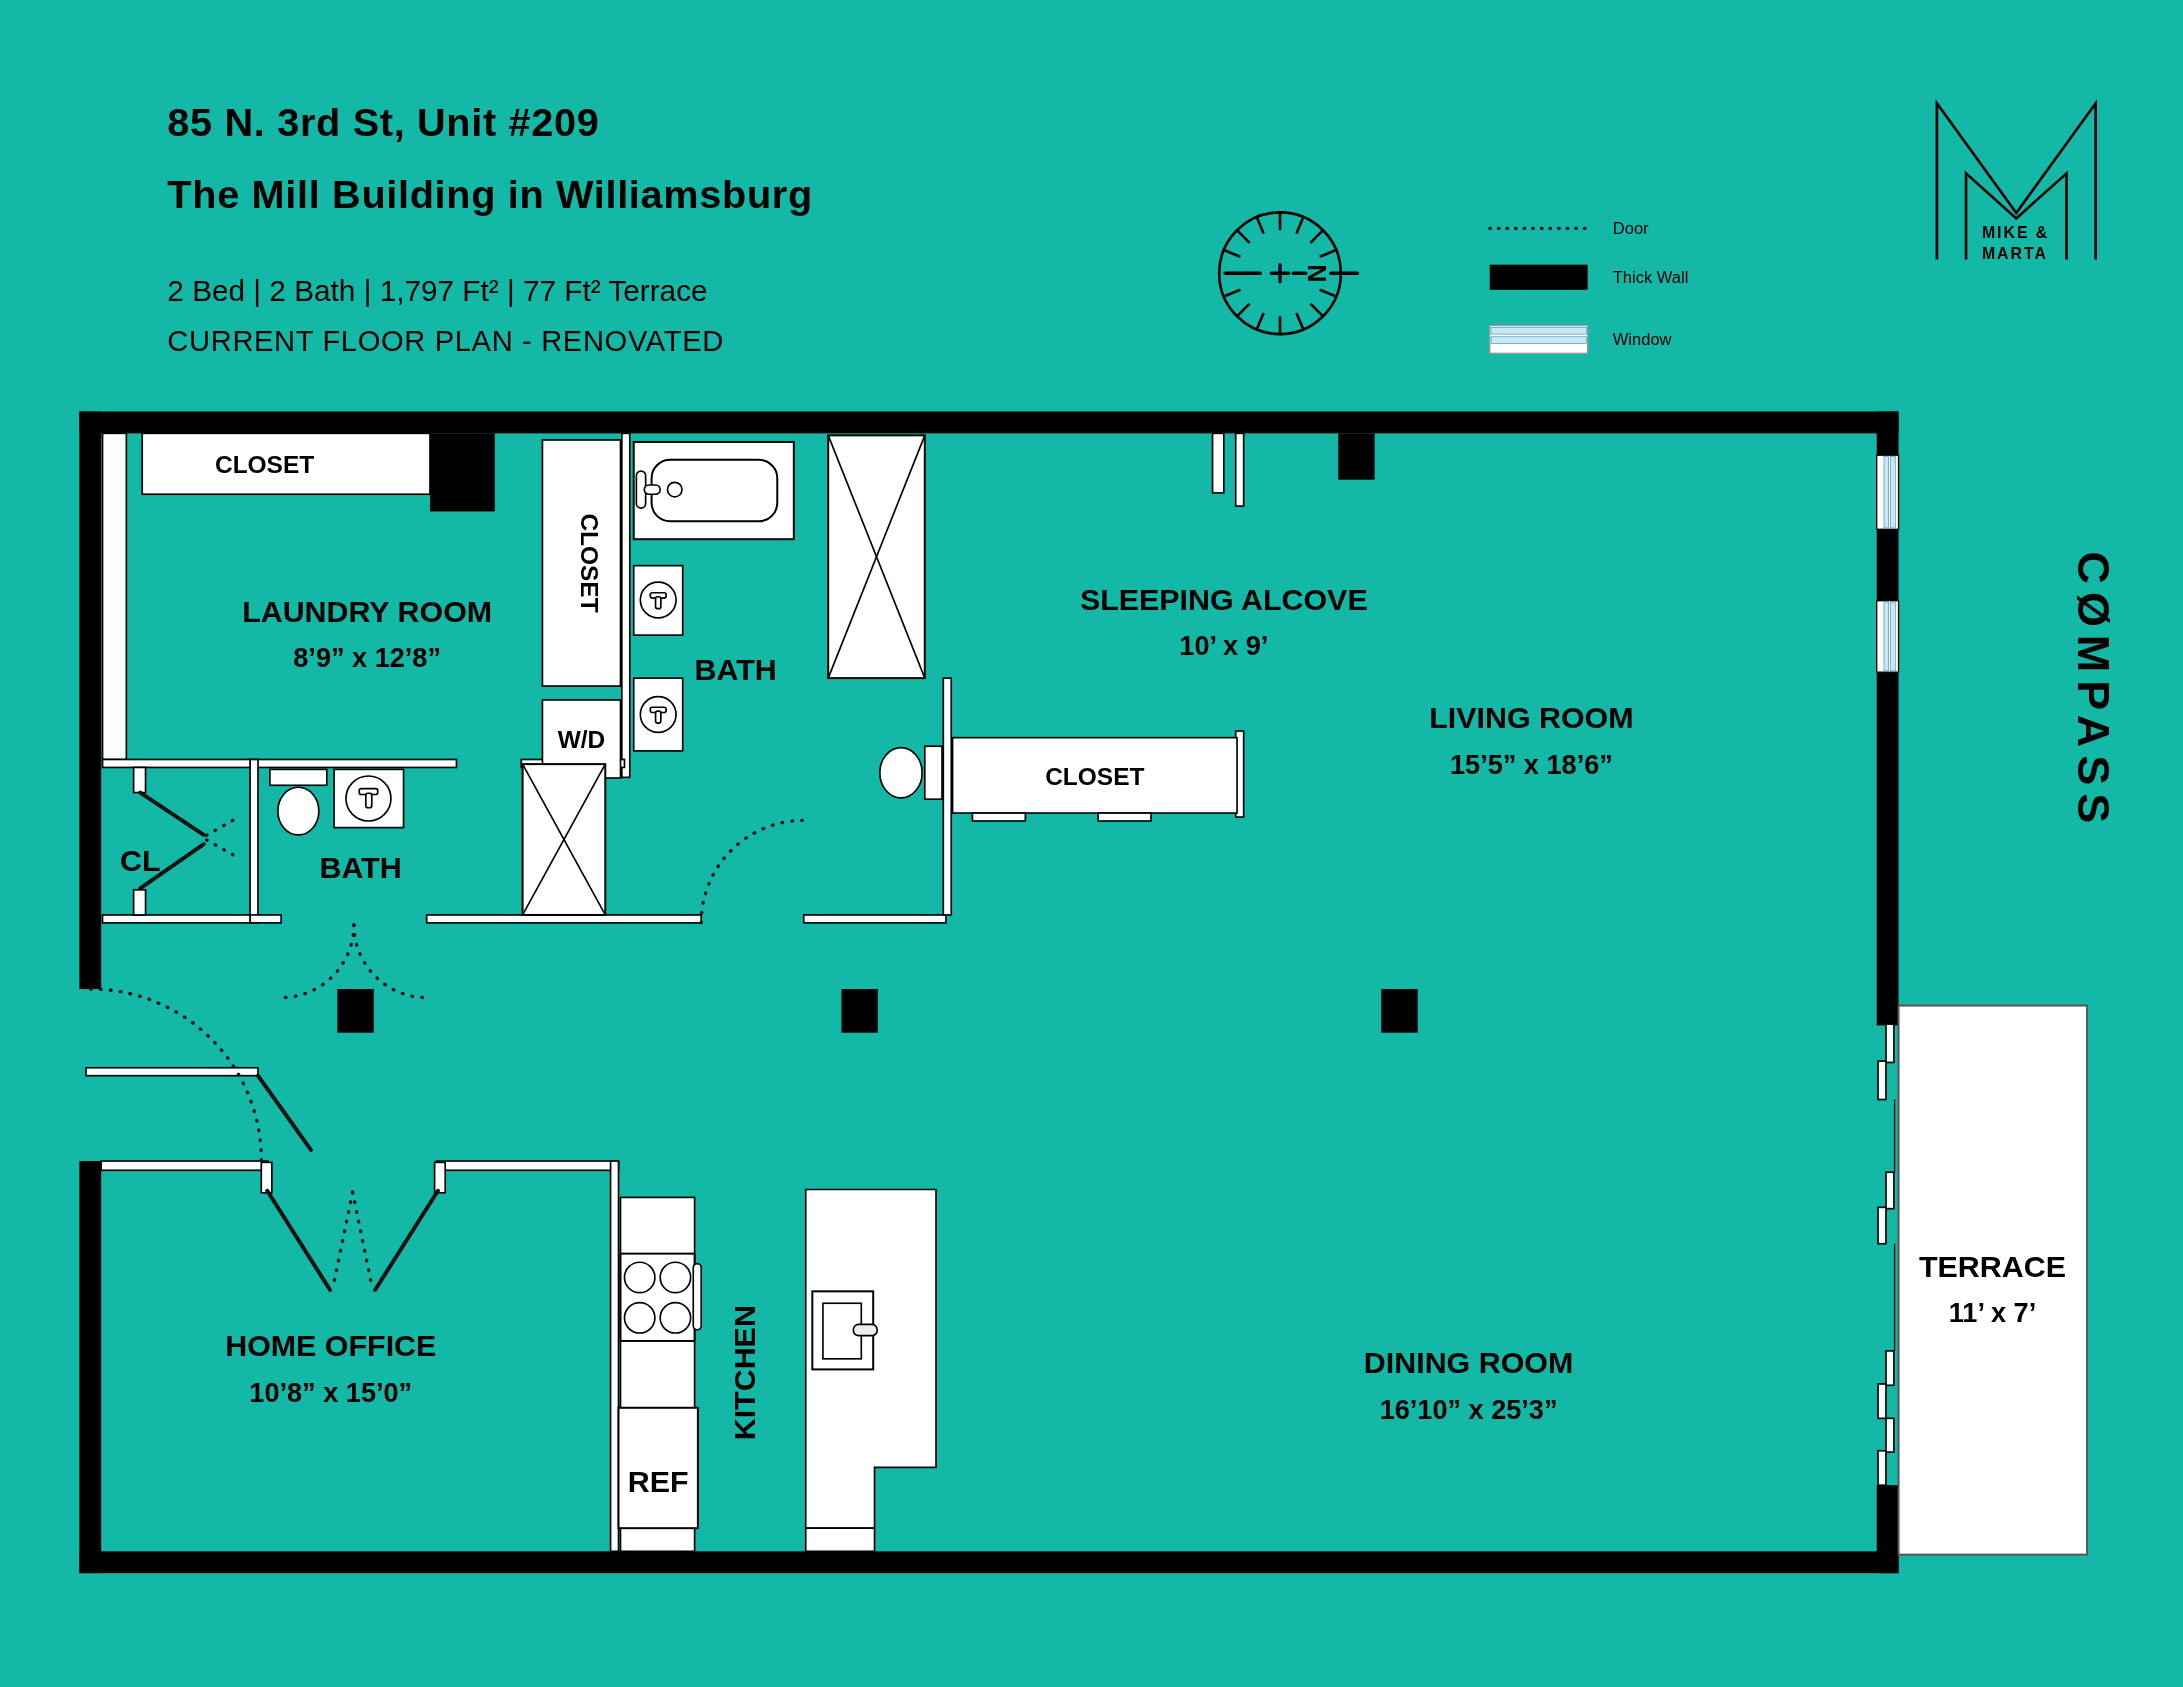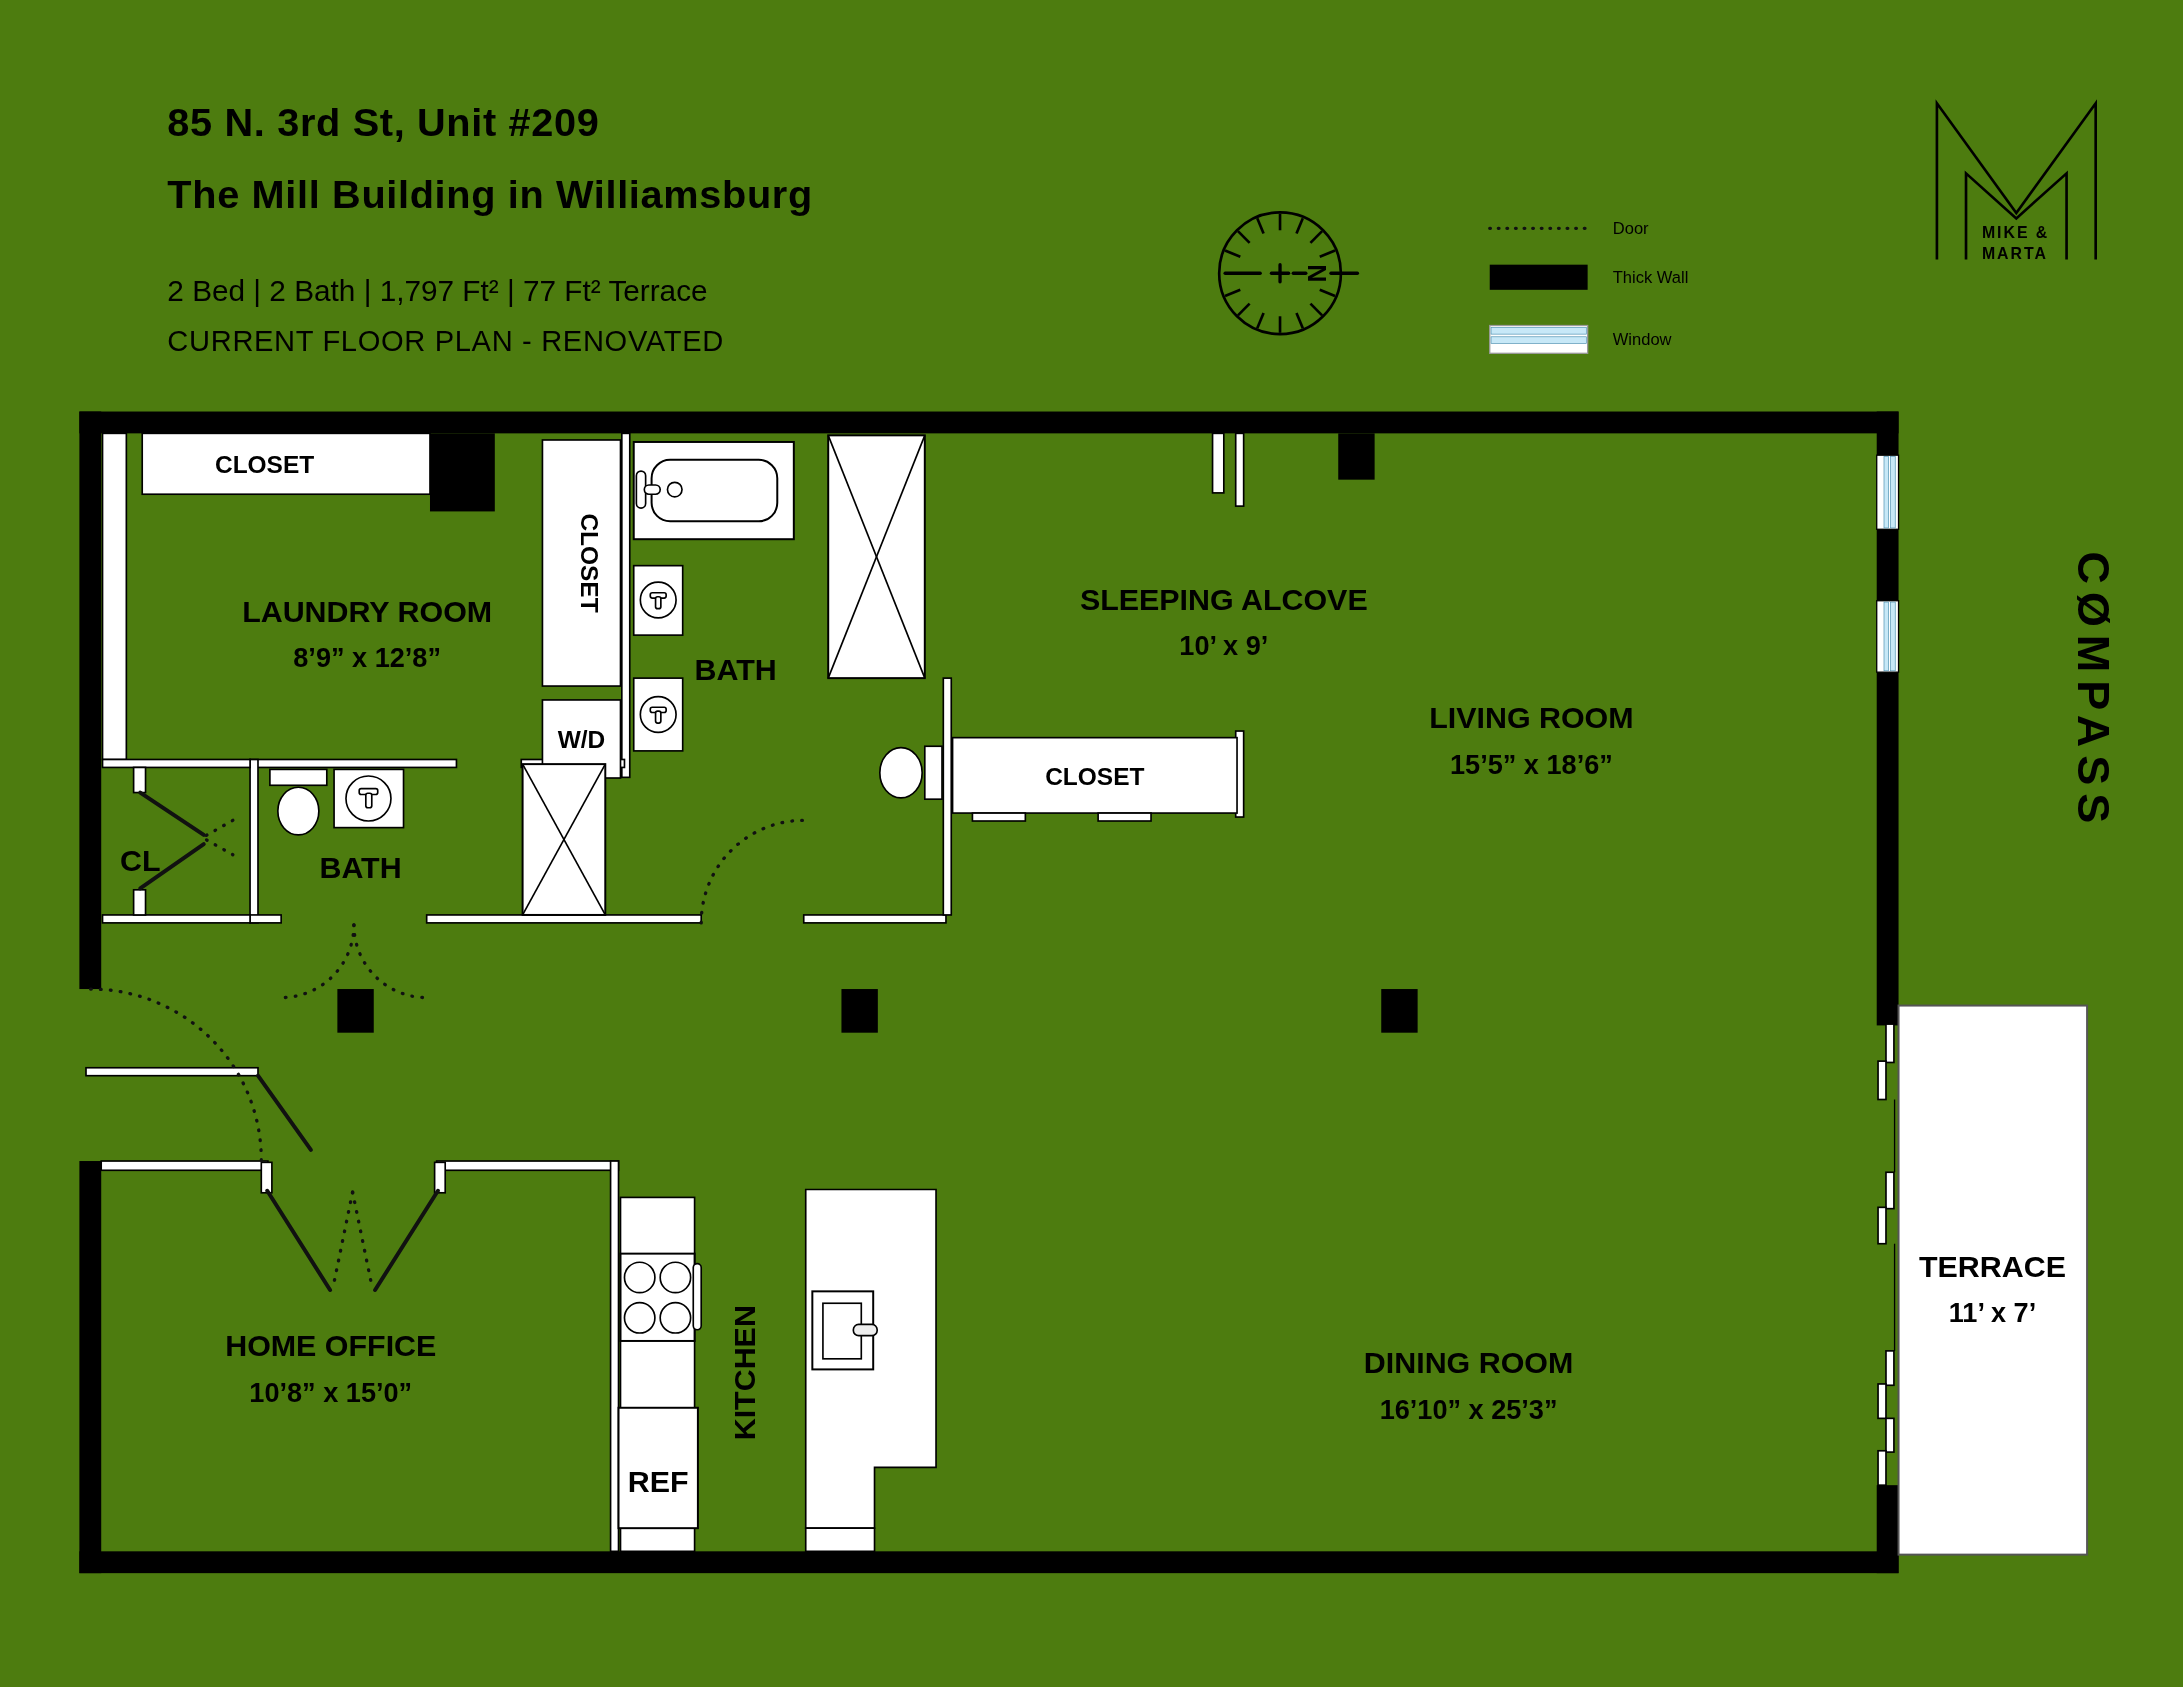--- a/index.html
+++ b/index.html
@@ -1,16 +1,16 @@
 <!DOCTYPE html>
 <html style="font-size:10.6px"><head>
 <meta charset="utf-8">
 <style>
   html,body{margin:0;padding:0;background:#ffffff;}
-  .page{position:relative;width:2183px;height:1687px;background:#4d7c0f;overflow:hidden;}
+  .page{position:relative;width:2183px;height:1687px;background:#14b8a6;overflow:hidden;}
   svg{position:absolute;left:0;top:0;}
   text{font-family:"Liberation Sans",sans-serif;fill:#000;}
   .t-title{font-size:60px;font-weight:bold;letter-spacing:1px;}
   .t-sub{font-size:45px;font-weight:500;}
   .t-plan{font-size:44px;letter-spacing:1px;}
   .t-room{font-size:46px;font-weight:bold;text-anchor:middle;}
   .t-dims{font-size:41px;font-weight:bold;text-anchor:middle;}
   .t-small{font-size:37px;font-weight:bold;text-anchor:middle;}
   .t-tiny{font-size:25px;font-weight:500;}
   .t-logo{font-size:24px;font-weight:bold;letter-spacing:3px;}

